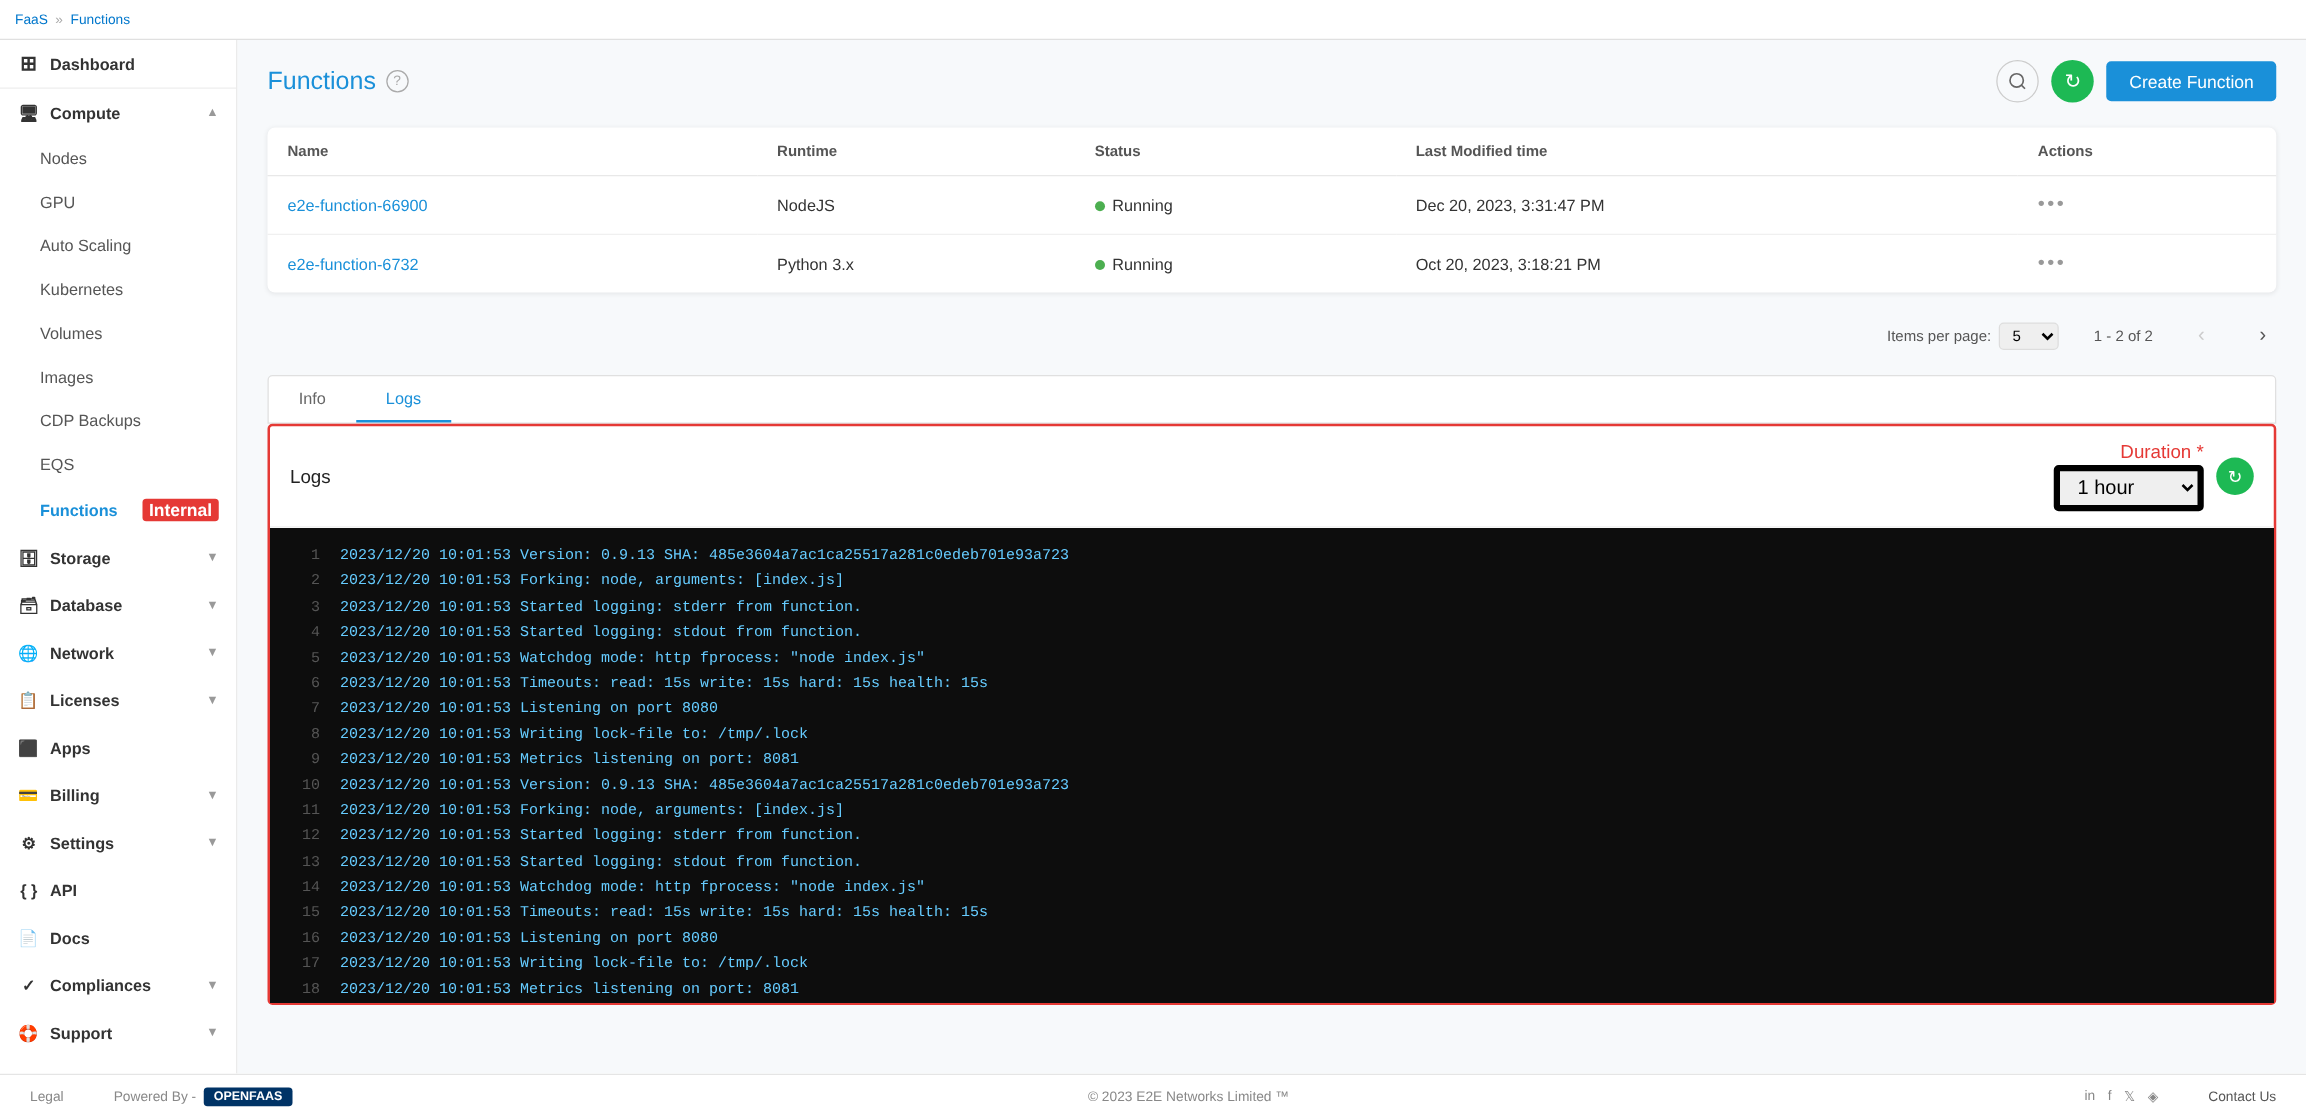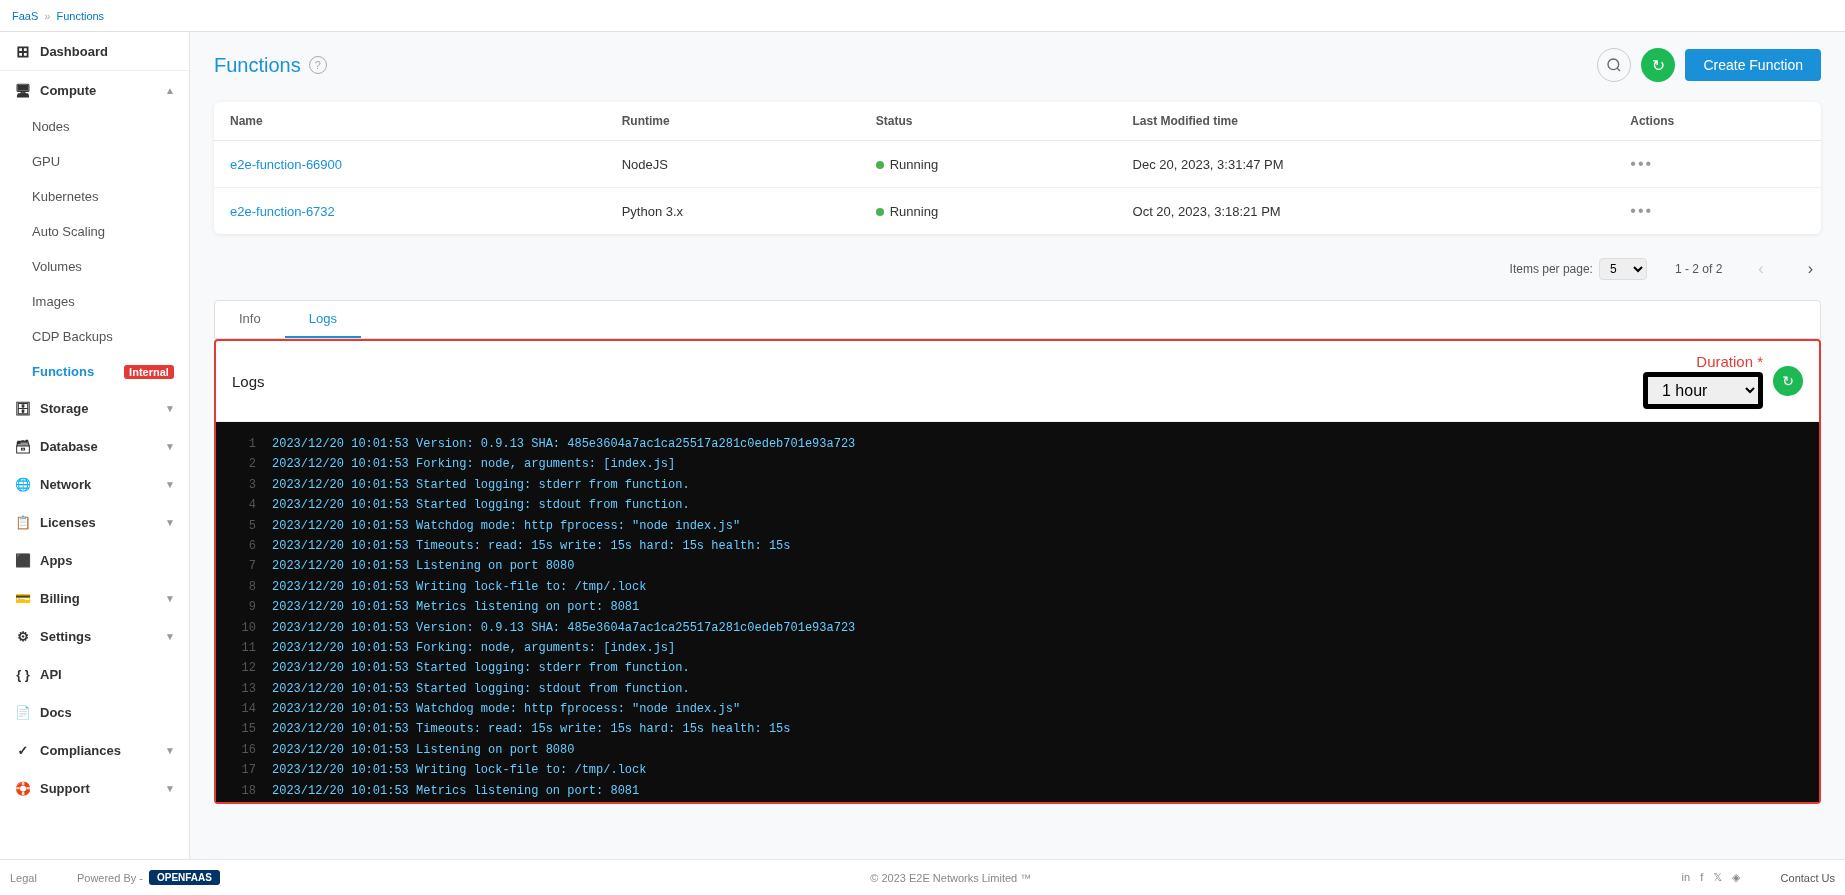--- a/index.html
+++ b/index.html
@@ -12,21 +12,21 @@
     
     
     .main-layout { display: flex; flex: 1; overflow: hidden; }
     
     
     .sidebar { width: 190px; background: #fff; border-right: 1px solid #e5e5e5; overflow-y: auto; display: flex; flex-direction: column; }
     .sidebar-item { display: flex; align-items: center; padding: 10px 14px; cursor: pointer; font-size: 13px; color: #333; gap: 8px; }
     .sidebar-item.active { color: #0077cc; }
     .sidebar-item .icon { width: 18px; height: 18px; display: flex; align-items: center; justify-content: center; flex-shrink: 0; }
     .sidebar-item .arrow { margin-left: auto; font-size: 10px; color: #999; }
-    .badge-internal { background: #e53935; color: #fff; font-size: 11px; padding: 1px 5px; border-radius: 3px; margin-left: 22px; }
+    .badge-internal { background: #e53935; color: #fff; font-size: 14px; padding: 1px 5px; border-radius: 3px; margin-left: 12px; }
     
     
     .content { flex: 1; overflow-y: auto; background: #f7f9fb; }
     .content-inner { padding: 16px 24px; }
     
     
     .page-header { display: flex; align-items: center; margin-bottom: 20px; }
     .page-title { font-size: 20px; font-weight: 500; color: #1a90d9; display: flex; align-items: center; gap: 8px; }
     .page-title .help-icon { width: 18px; height: 18px; border-radius: 50%; border: 1.5px solid #aaa; display: flex; align-items: center; justify-content: center; font-size: 11px; color: #aaa; cursor: pointer; }
     .header-actions { margin-left: auto; display: flex; align-items: center; gap: 10px; }
@@ -65,21 +65,21 @@
     .duration-select { border: 5px solid #000000; border-radius: 4px; padding: 4px 10px; font-size: 16px; min-width: 120px; }
     .logs-refresh-btn { background: #1db954; border: none; border-radius: 50%; width: 30px; height: 30px; display: flex; align-items: center; justify-content: center; cursor: pointer; color: #fff; font-size: 14px; }
     
     
     .log-output { background: #0d0d0d; color: #ccc; font-family: 'Courier New', monospace; font-size: 12px; padding: 12px 16px; overflow-y: auto; max-height: 380px; }
     .log-line { display: flex; gap: 16px; line-height: 1.7; }
     .log-num { color: #555; min-width: 24px; text-align: right; flex-shrink: 0; }
     .log-text { color: #66ccff; }
     
     
-    .footer { background: #fff; border-top: 1px solid #e5e5e5; padding: 10px 10px; display: flex; align-items: center; font-size: 11px; color: #888; }
+    .footer { background: #fff; border-top: 1px solid #e5e5e5; padding: 10px 24px; display: flex; align-items: center; font-size: 11px; color: #888; }
     .footer .powered { display: flex; align-items: center; gap: 6px; margin-left: 40px; text-align: right; }
     .openfaas-badge { background: #003366; color: #fff; font-size: 10px; padding: 2px 8px; border-radius: 3px; font-weight: bold; }
     .footer .copyright { flex: 1; text-align: center; }
     .footer .social { display: flex; gap: 10px; margin-right: 40px; }
   </style>
 </head>
 <body>
 
 <div style="display:flex; flex-direction:column; height:100vh; overflow:hidden;">
 
@@ -103,33 +103,36 @@
         <span>Compute</span>
         <span class="arrow">▲</span>
       </div>
       <div class="sidebar-item" style="padding-left:32px; color:#555;">
         <span>Nodes</span>
       </div>
       <div class="sidebar-item" style="padding-left:32px; color:#555;">
         <span>GPU</span>
       </div>
       <div class="sidebar-item" style="padding-left:32px; color:#555;">
+        <span>Auto Scaling</span>
+      </div>
+      <div class="sidebar-item" style="padding-left:32px; color:#555;">
         <span>Kubernetes</span>
       </div>
       <div class="sidebar-item" style="padding-left:32px; color:#555;">
-        <span>Auto Scaling</span>
-      </div>
-      <div class="sidebar-item" style="padding-left:32px; color:#555;">
         <span>Volumes</span>
       </div>
       <div class="sidebar-item" style="padding-left:32px; color:#555;">
         <span>Images</span>
       </div>
       <div class="sidebar-item" style="padding-left:32px; color:#555;">
         <span>CDP Backups</span>
+      </div>
+      <div class="sidebar-item" style="padding-left:32px; color:#555;">
+        <span>EQS</span>
       </div>
       <div class="sidebar-item active" style="padding-left:32px; color:#1a90d9; font-weight:600;">
         <span>Functions</span>
         <span class="badge-internal">Internal</span>
       </div>
 
       <div class="sidebar-item" style="font-weight:600;">
         <span class="icon">🗄</span>
         <span>Storage</span>
         <span class="arrow">▼</span>

